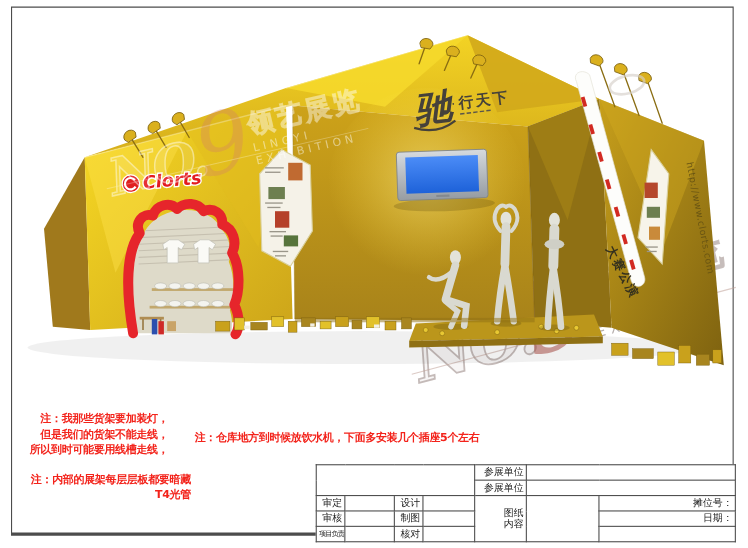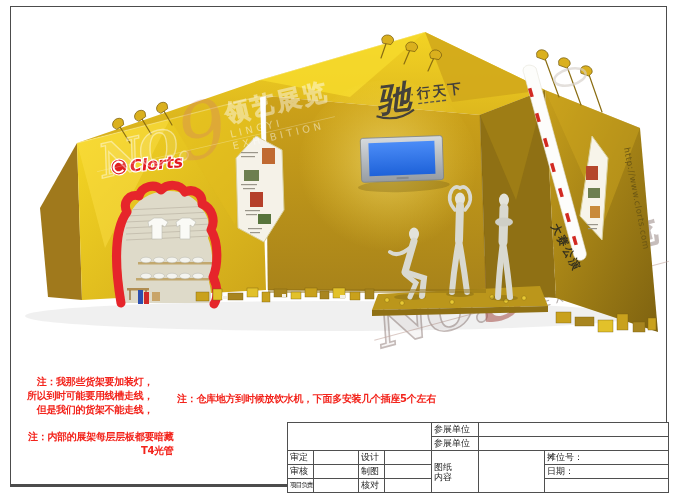--- a/index.html
+++ b/index.html
@@ -32,21 +32,21 @@
   
   .note{position:absolute;z-index:5;color:#f3231b;font-weight:bold;font-size:10px;
         line-height:14px;letter-spacing:-.3px;text-align:right;}
   .note1{left:27px;top:375px;}
   .note2{left:28px;top:430px;}
   .note3{left:177px;top:376px;white-space:nowrap;font-size:10px;margin-top:16px;}
 
   
   table.title-block{position:absolute;left:287px;top:422px;width:381px;height:67px;z-index:5;
         border-collapse:collapse;table-layout:fixed;font-size:9px;color:#222;background:#fff;}
-  table.title-block td{border:1px solid #4f4f4f;padding:0 2px;text-align:left;
+  table.title-block td{border:1px solid #4f4f4f;padding:0 2px;text-align:right;
         overflow:hidden;white-space:nowrap;}
   td.lbl-left{text-align:left;padding-left:9px;}
   td.lead-cell{font-size:6.5px;letter-spacing:-.8px;padding:0;}
   td.content-cell{font-size:9px;line-height:10px;white-space:normal;}
 </style>
 </head>
 <body>
 
 <div class="sheet">
   <div class="frame"></div>
@@ -327,22 +327,22 @@
       <span class="wm-nine">9</span>
       <span class="wm-right">
         <div class="wm-cn">领艺展览</div>
         <div class="wm-en">LINGYI EXHIBITION</div>
       </span>
     </div>
   </div>
 
   <div class="note note1">
     <div>注：我那些货架要加装灯，</div>
+    <div>但是我们的货架不能走线，</div>
     <div>所以到时可能要用线槽走线，</div>
-    <div>但是我们的货架不能走线，</div>
   </div>
   <div class="note note2">
     <div>注：内部的展架每层层板都要暗藏</div>
     <div>T4光管</div>
   </div>
   <div class="note note3">注：仓库地方到时候放饮水机，下面多安装几个插座5个左右</div>
 
   <table class="title-block">
     <colgroup>
       <col style="width:26px">

